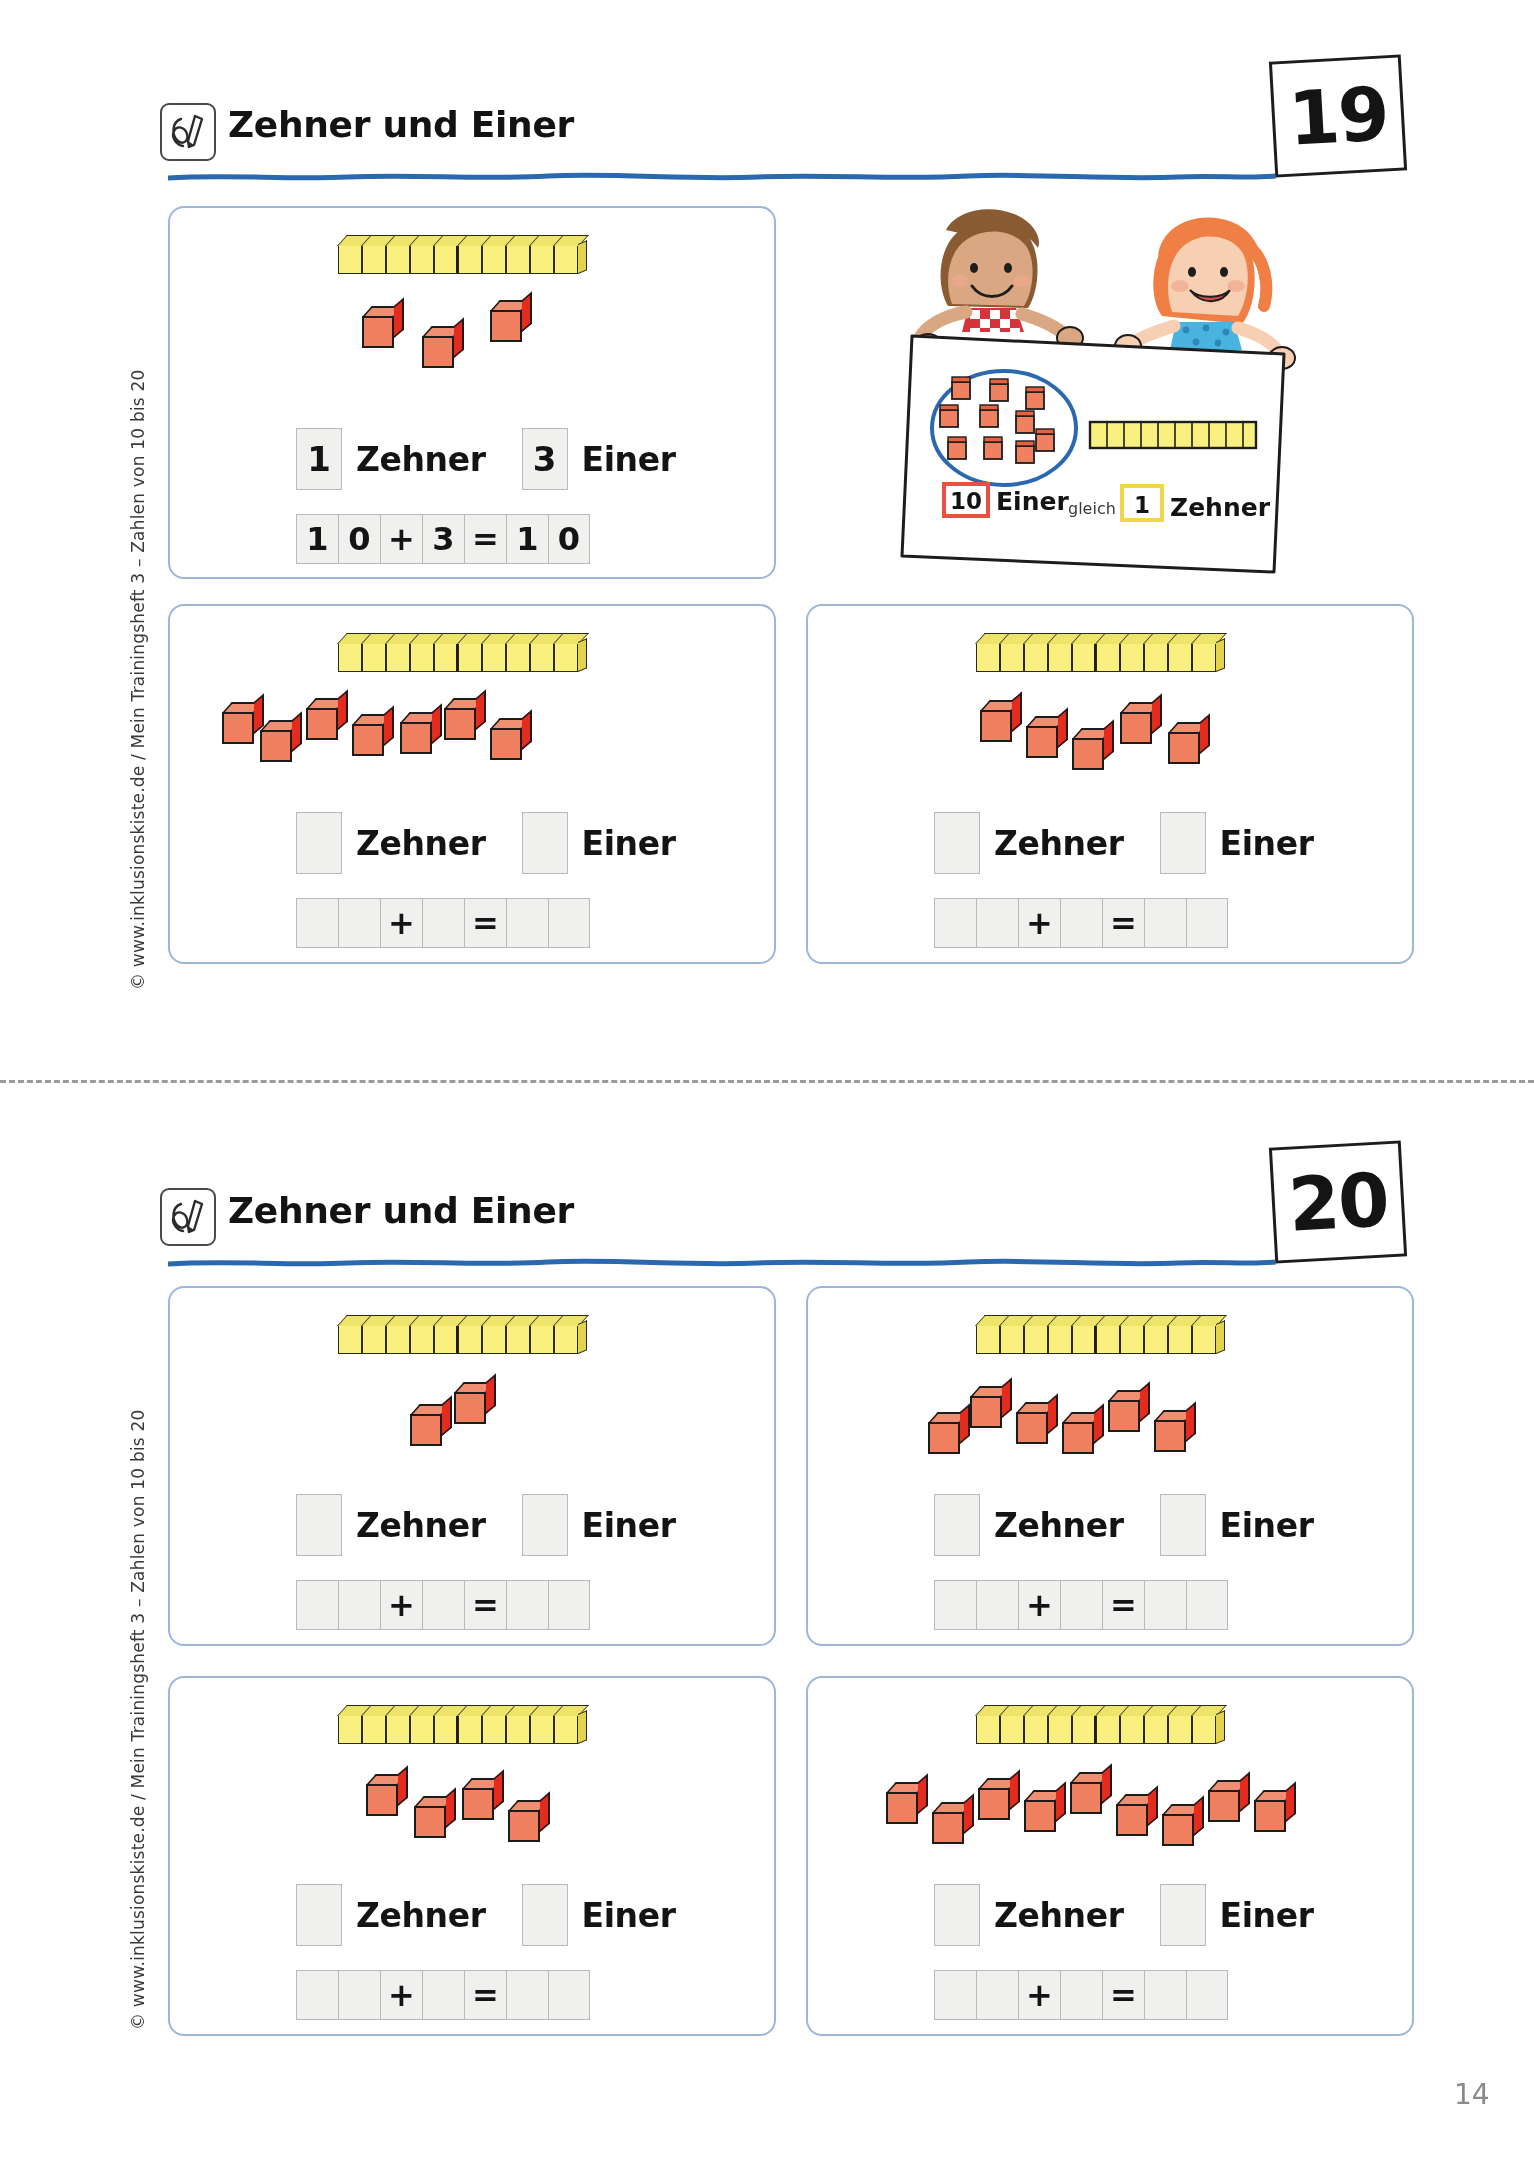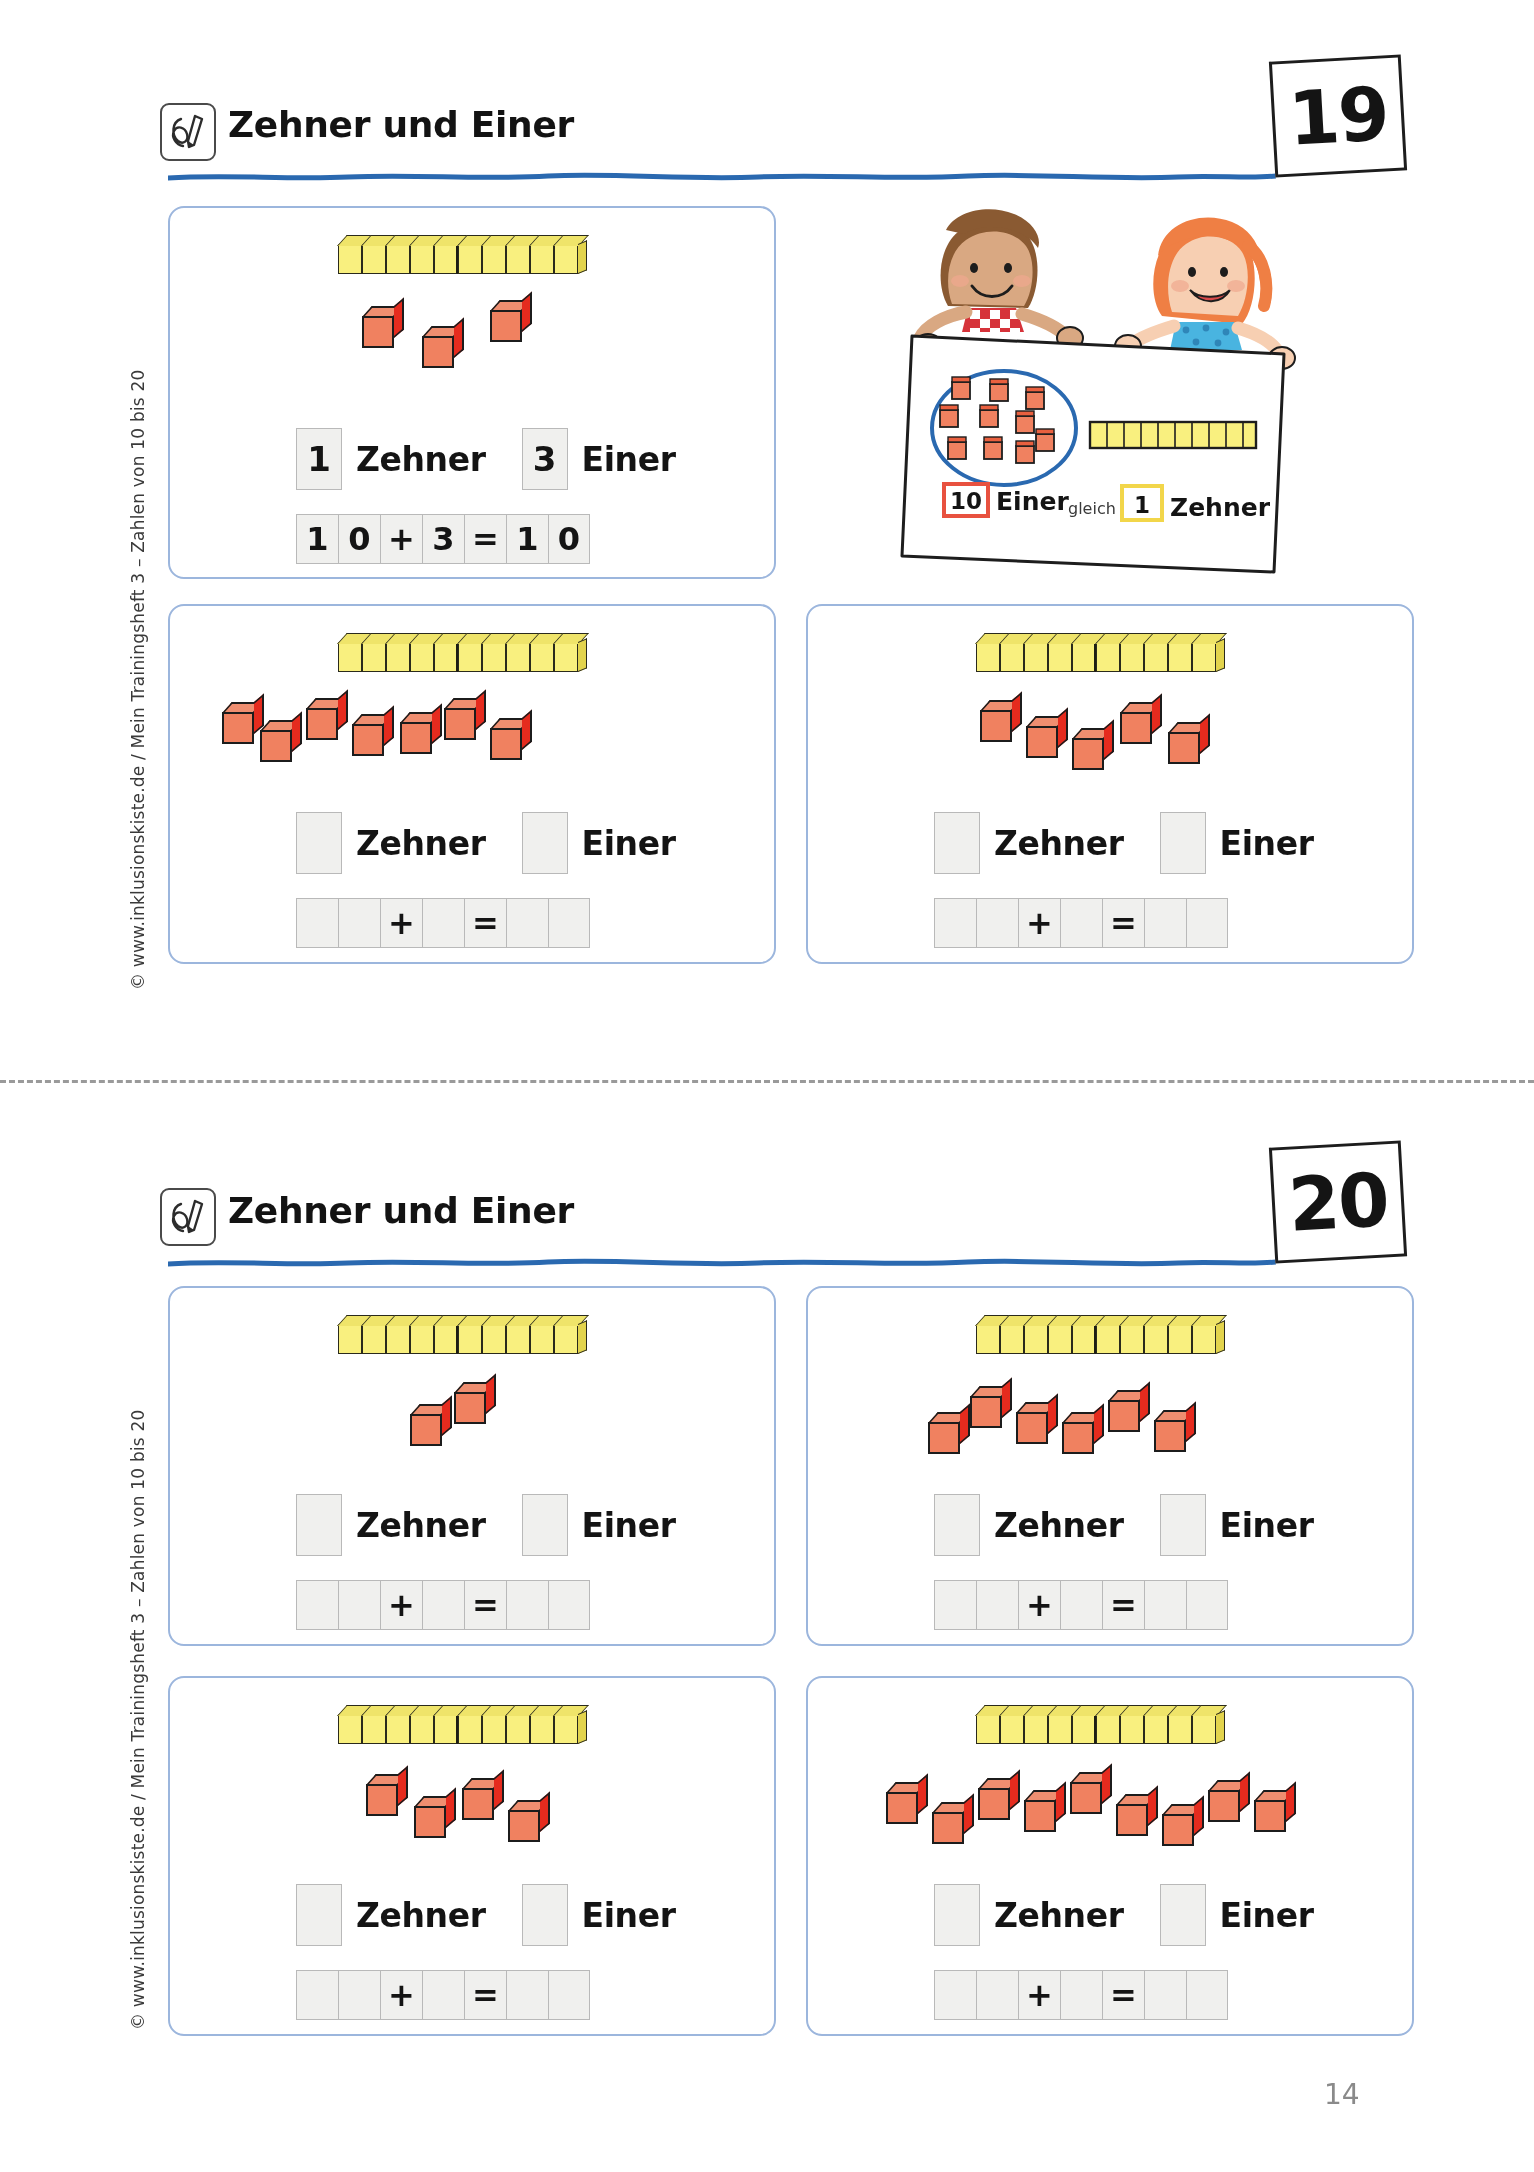--- a/index.html
+++ b/index.html
@@ -768,15 +768,15 @@
         <div class="cell"></div>
         <div class="cell">+</div>
         <div class="cell"></div>
         <div class="cell">=</div>
         <div class="cell"></div>
         <div class="cell"></div>
       </div>
     </div>
   </div>
 
-  <div class="pagenum" style="left:1324px; top:2078px;">14</div>
+  <div class="pagenum" style="left:1454px; top:2078px;">14</div>
 
 </div>
 
 </body></html>

